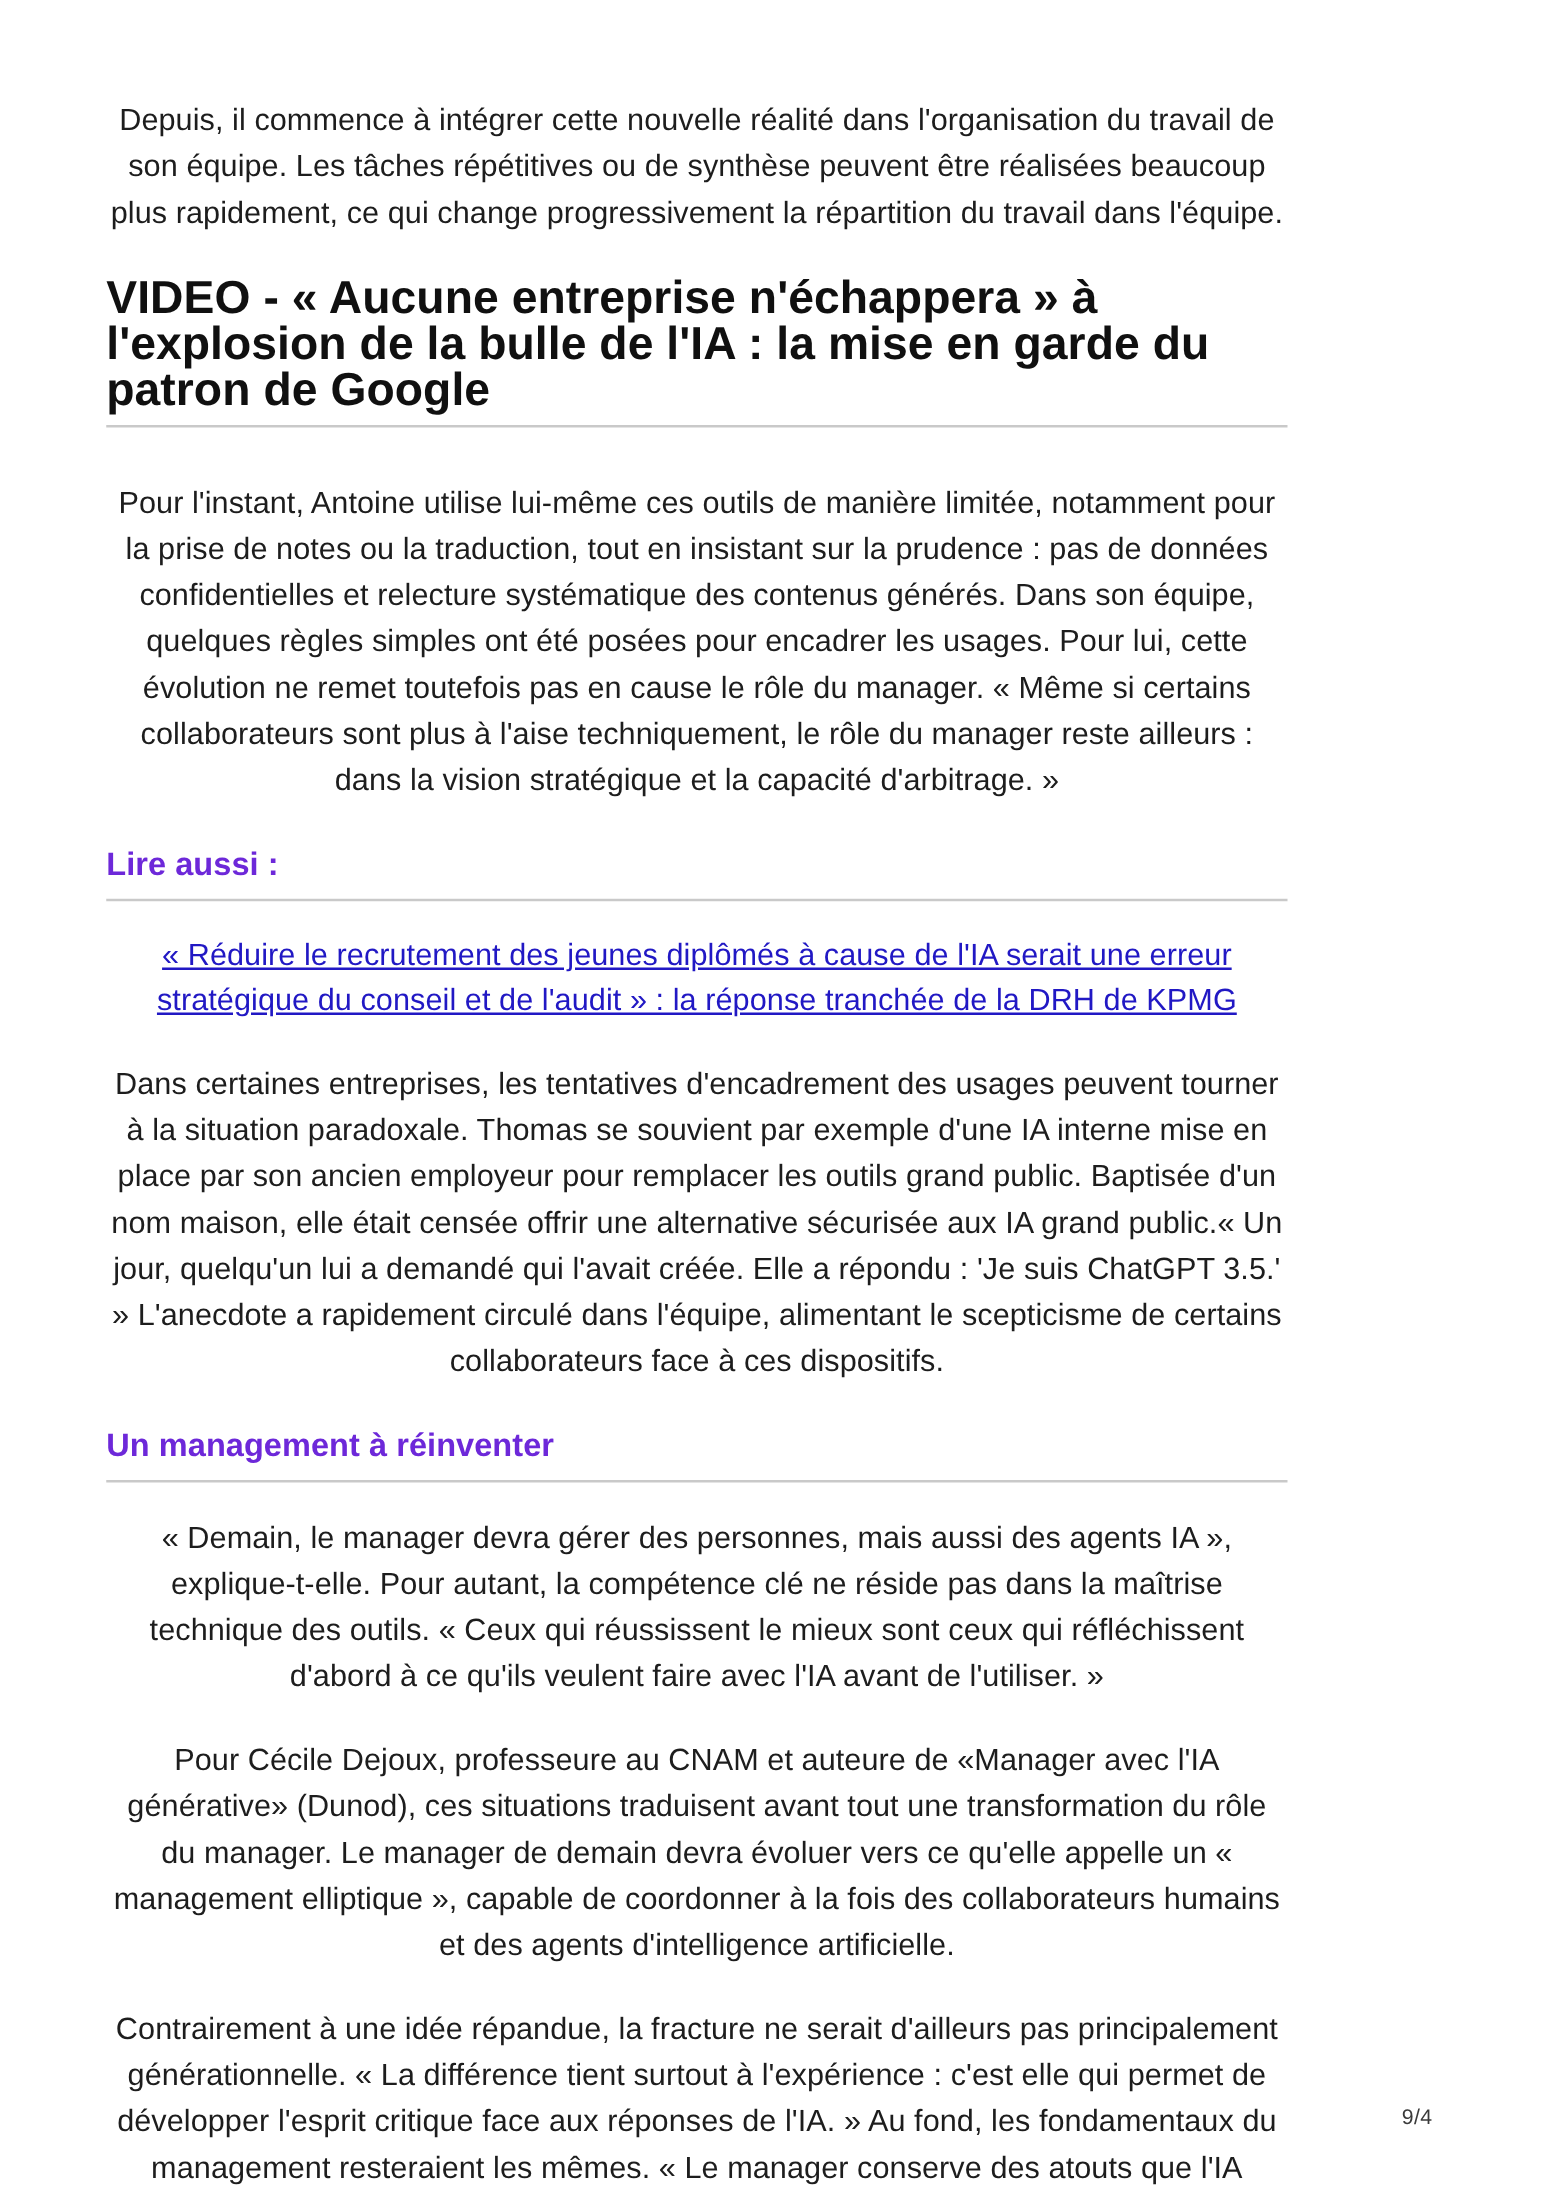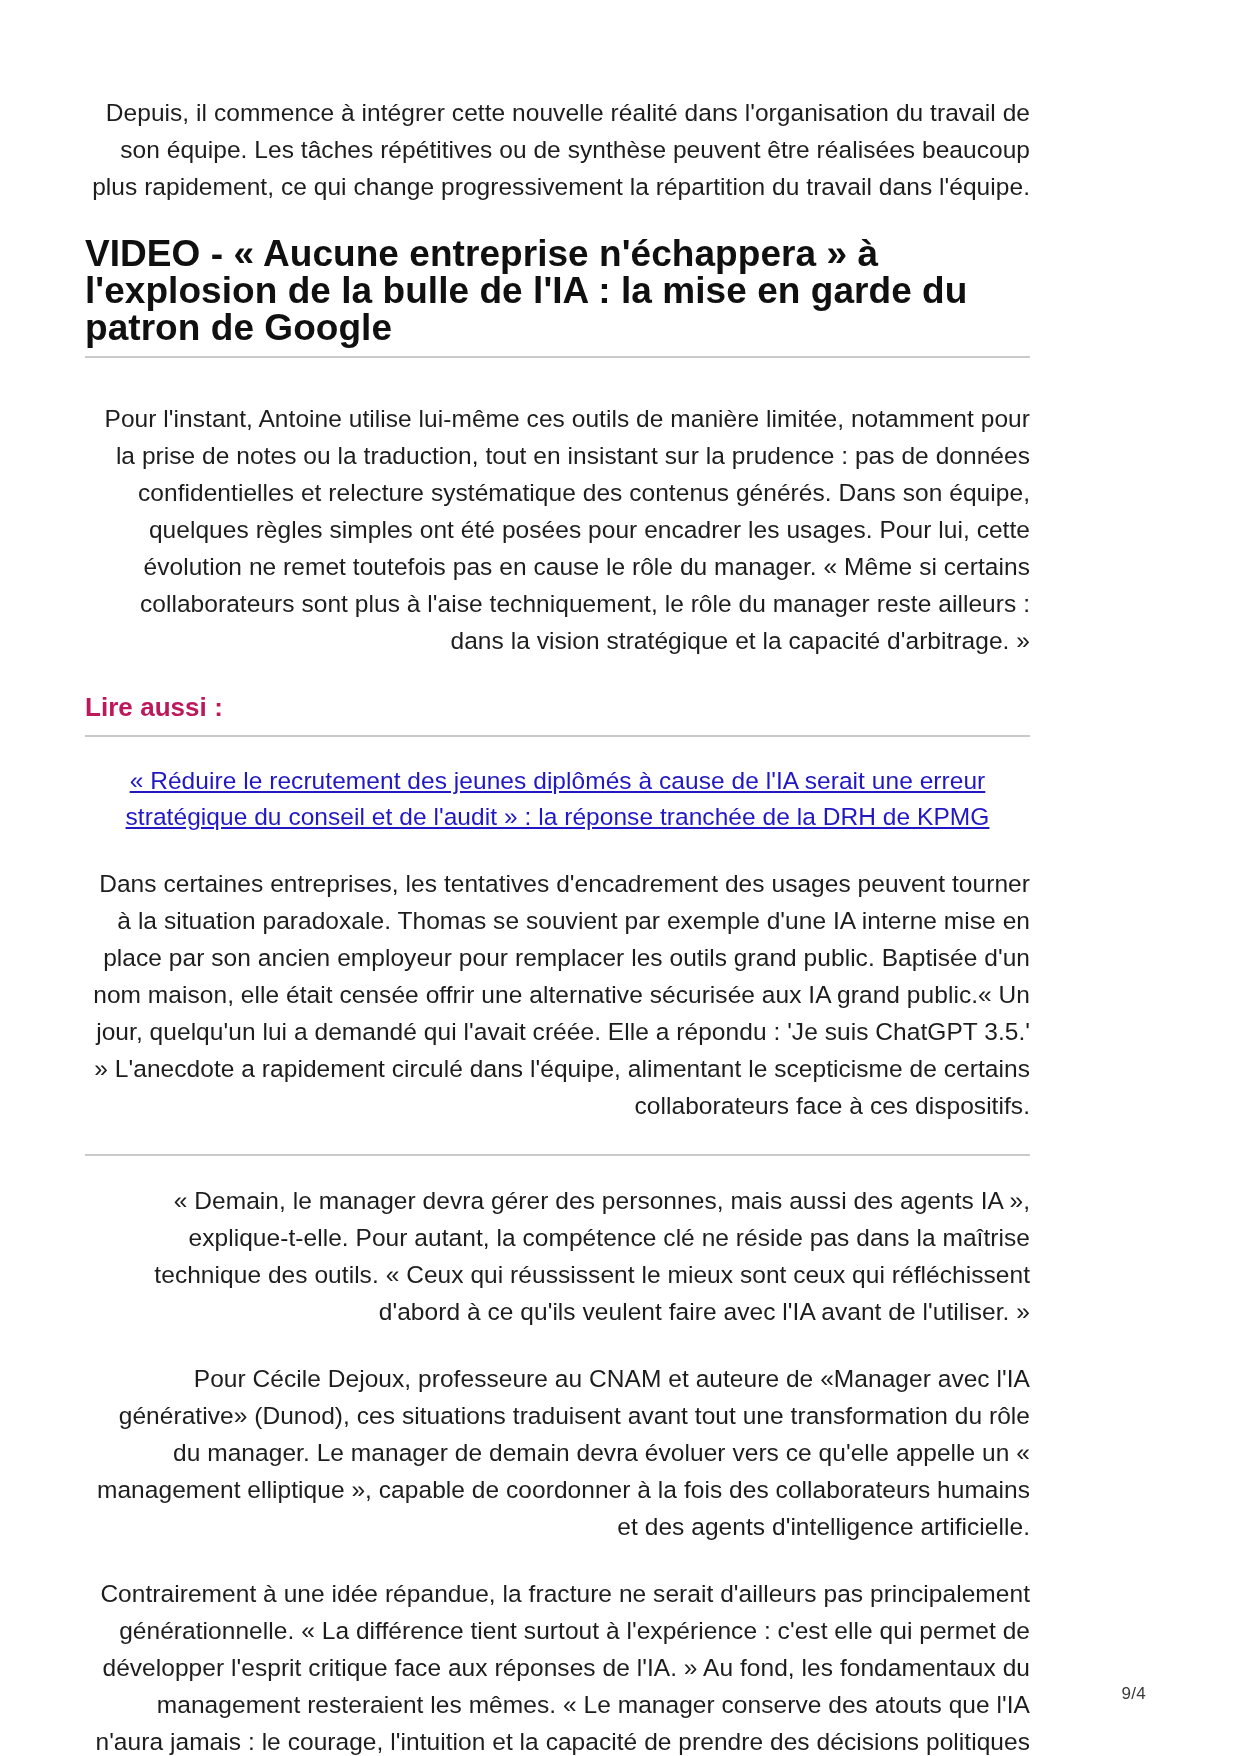--- a/index.html
+++ b/index.html
@@ -23,39 +23,39 @@
   }
   .content {
     position: absolute;
     left: 85px;
     top: 78px;
     width: 945px;
   }
   p.body-text {
     font-size: 24.5px;
     line-height: 37px;
-    margin: 16px 0 30px 0;
+    margin: 0 0 30px 0;
     color: #1d1d1d;
     letter-spacing: 0.05px;
-    text-align: right;
+    text-align: center;
   }
   h2.section-heading {
     font-size: 37px;
     line-height: 37px;
     font-weight: bold;
     margin: 0 0 10px 0;
     color: #101010;
     letter-spacing: 0.05px;
   }
   h3.sub-heading {
     font-size: 26px;
     line-height: 36px;
     font-weight: bold;
     margin: 0 0 10px 0;
-    color: #be185d;
+    color: #6d28d9;
     letter-spacing: 0.05px;
   }
   .rule {
     border: 0;
     border-top: 2px solid #c9c9c9;
     margin: 0 0 42px 0;
     width: 100%;
     height: 0;
   }
   .rule-tight {
@@ -98,20 +98,21 @@
 
     <p class="body-text">Pour l'instant, Antoine utilise lui-même ces outils de manière limitée, notamment pour la prise de notes ou la traduction, tout en insistant sur la prudence : pas de données confidentielles et relecture systématique des contenus générés. Dans son équipe, quelques règles simples ont été posées pour encadrer les usages. Pour lui, cette évolution ne remet toutefois pas en cause le rôle du manager. « Même si certains collaborateurs sont plus à l'aise techniquement, le rôle du manager reste ailleurs : dans la vision stratégique et la capacité d'arbitrage. »</p>
 
     <h3 class="sub-heading">Lire aussi :</h3>
     <hr class="rule-tight">
 
     <a class="article-link" href="#">« Réduire le recrutement des jeunes diplômés à cause de l'IA serait une erreur stratégique du conseil et de l'audit » : la réponse tranchée de la DRH de KPMG</a>
 
     <p class="body-text">Dans certaines entreprises, les tentatives d'encadrement des usages peuvent tourner à la situation paradoxale. Thomas se souvient par exemple d'une IA interne mise en place par son ancien employeur pour remplacer les outils grand public. Baptisée d'un nom maison, elle était censée offrir une alternative sécurisée aux IA grand public.« Un jour, quelqu'un lui a demandé qui l'avait créée. Elle a répondu : 'Je suis ChatGPT 3.5.' » L'anecdote a rapidement circulé dans l'équipe, alimentant le scepticisme de certains collaborateurs face à ces dispositifs.</p>
 
+    <h3 class="sub-heading">Un management à réinventer</h3>
     <hr class="rule-tight">
 
     <p class="body-text">« Demain, le manager devra gérer des personnes, mais aussi des agents IA », explique-t-elle. Pour autant, la compétence clé ne réside pas dans la maîtrise technique des outils. « Ceux qui réussissent le mieux sont ceux qui réfléchissent d'abord à ce qu'ils veulent faire avec l'IA avant de l'utiliser. »</p>
 
     <p class="body-text">Pour Cécile Dejoux, professeure au CNAM et auteure de «Manager avec l'IA générative» (Dunod), ces situations traduisent avant tout une transformation du rôle du manager. Le manager de demain devra évoluer vers ce qu'elle appelle un « management elliptique », capable de coordonner à la fois des collaborateurs humains et des agents d'intelligence artificielle.</p>
 
     <p class="body-text">Contrairement à une idée répandue, la fracture ne serait d'ailleurs pas principalement générationnelle. « La différence tient surtout à l'expérience : c'est elle qui permet de développer l'esprit critique face aux réponses de l'IA. » Au fond, les fondamentaux du management resteraient les mêmes. « Le manager conserve des atouts que l'IA n'aura jamais : le courage, l'intuition et la capacité de prendre des décisions politiques », estime Cécile Dejoux.</p>
 
   </div>
 

